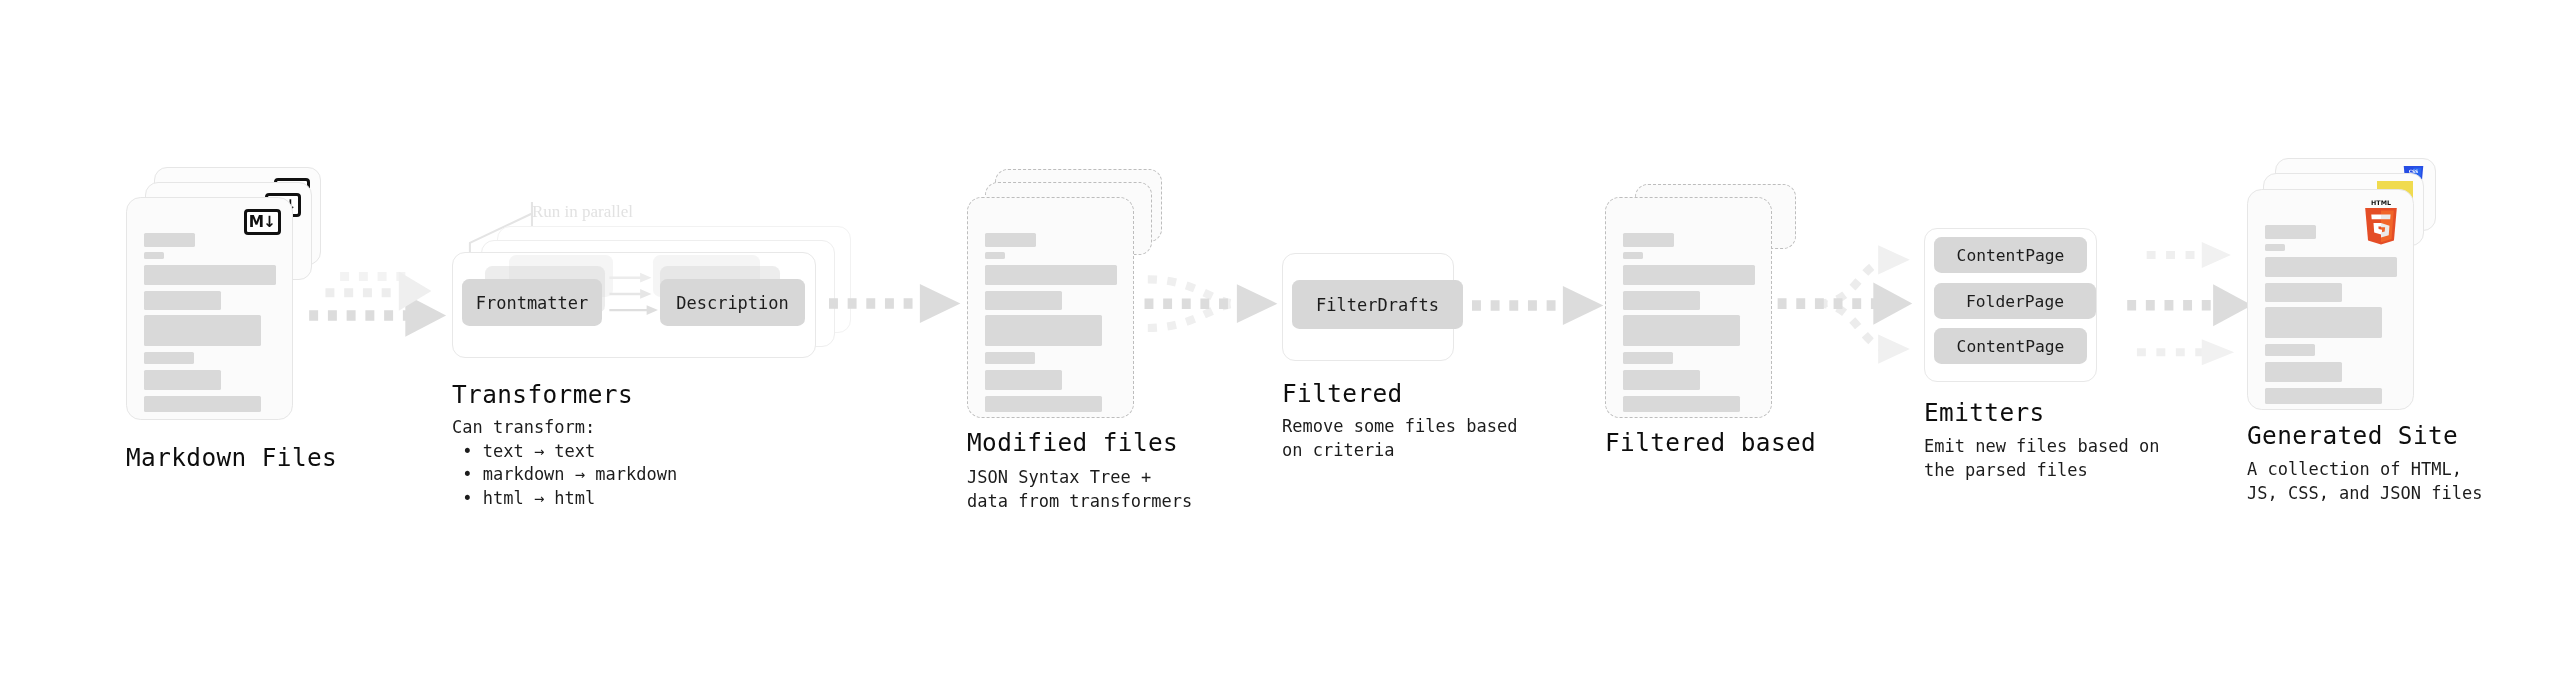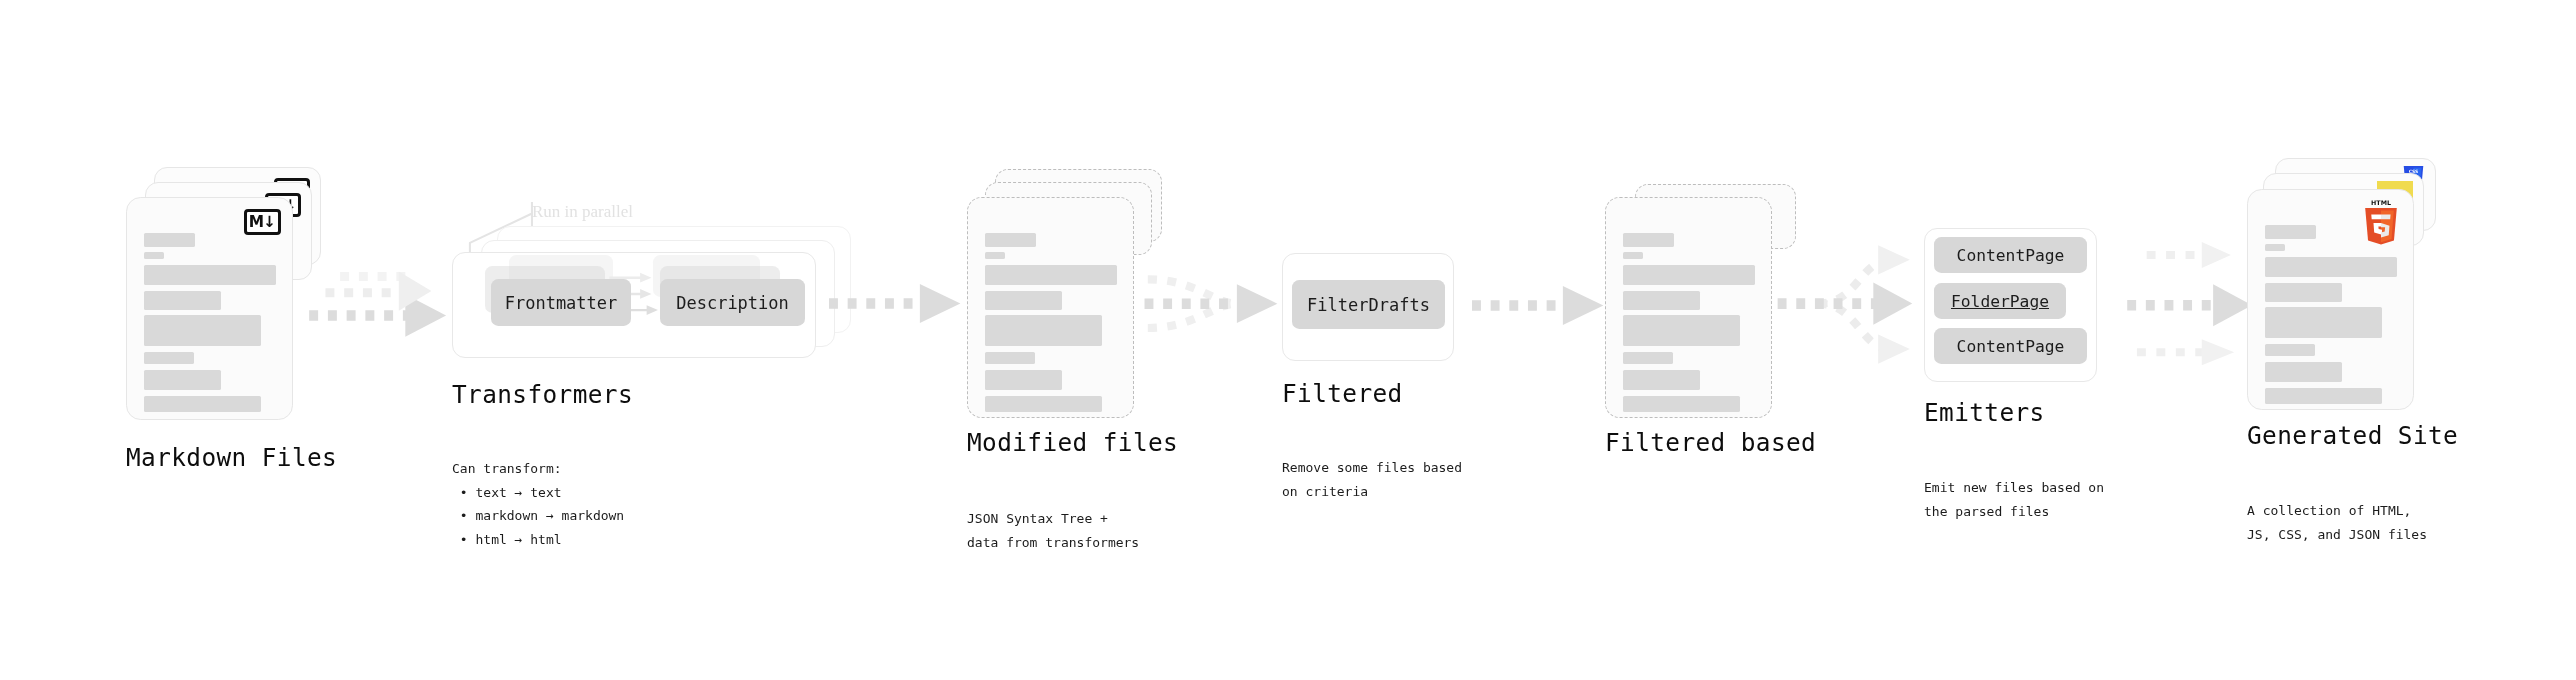--- a/index.html
+++ b/index.html
@@ -70,25 +70,24 @@
   
   .title{
     position:absolute;
     font-size:24.4px;
     color:#0d0d0d;
     letter-spacing:0.4px;
     white-space:nowrap;
   }
   .sub{
     position:absolute;
-    font-size:13px;
+    font-size:17px;
     line-height:23.6px;
     color:#1c1c1c;
     white-space:pre;
-    margin-top:41px;
   }
   .parallel-label{
     position:absolute;
     font-size:17px;
     color:#e2e2e2;
     white-space:nowrap;
     font-family:Liberation Serif, serif;
   }
   svg{position:absolute;overflow:visible;}
 </style>
@@ -151,21 +150,21 @@
 
     <svg style="left:609px;top:268px;" width="106" height="81" viewBox="0 0 130 100">
       <path d="M0,12 L40,12" stroke="#ececec" stroke-width="3" fill="none"></path>
       <polygon points="38,6 52,12 38,18" fill="#ececec"></polygon>
       <path d="M0,32 L40,32" stroke="#e6e6e6" stroke-width="3" fill="none"></path>
       <polygon points="38,26 52,32 38,38" fill="#e6e6e6"></polygon>
       <path d="M0,52 L48,52" stroke="#dedede" stroke-width="3" fill="none"></path>
       <polygon points="46,46 60,52 46,58" fill="#dedede"></polygon>
     </svg>
 
-    <div class="chip" style="left:462px;top:279px;width:140px;height:47px;margin-left:29px;">Frontmatter</div>
+    <div class="chip" style="left:462px;top:279px;width:140px;height:47px;">Frontmatter</div>
     <div class="chip" style="left:660px;top:279px;width:145px;height:47px;text-align:center;">Description</div>
 
     <div class="title" style="left:452px;top:380px;">Transformers</div>
     <div class="sub" style="left:452px;top:416px;">Can transform:
  • text → text
  • markdown → markdown
  • html → html</div>
   </div>
 
   <svg style="left:829px;top:284px;" width="146" height="65" viewBox="0 0 180 80">
@@ -193,21 +192,21 @@
 
   <svg style="left:1138px;top:268px;" width="154" height="81" viewBox="0 0 190 100">
     <path d="M12,14 C70,14 95,44 122,44" stroke="#efefef" stroke-width="10" stroke-dasharray="11 13" fill="none"></path>
     <path d="M12,74 C70,74 95,44 122,44" stroke="#efefef" stroke-width="10" stroke-dasharray="11 13" fill="none"></path>
     <path d="M8,44 L128,44" stroke="#dcdcdc" stroke-width="13" stroke-dasharray="11 12" fill="none"></path>
     <polygon points="122,20 172,44 122,68" fill="#dcdcdc"></polygon>
   </svg>
 
   <div class="node">
     <div class="group" style="left:1282px;top:253px;width:172px;height:108px;"></div>
-    <div class="chip" style="left:1292px;top:280px;width:153px;height:49px;">FilterDrafts</div>
+    <div class="chip" style="left:1292px;top:280px;width:171px;height:49px;">FilterDrafts</div>
     <div class="title" style="left:1282px;top:379px;">Filtered</div>
     <div class="sub" style="left:1282px;top:415px;">Remove some files based
 on criteria</div>
   </div>
 
   <svg style="left:1472px;top:286px;" width="146" height="65" viewBox="0 0 180 80">
     <path d="M0,24 L118,24" stroke="#dcdcdc" stroke-width="13" stroke-dasharray="11 12" fill="none"></path>
     <polygon points="112,0 162,24 112,48" fill="#dcdcdc"></polygon>
   </svg>
 
@@ -231,21 +230,21 @@
     <path d="M52,92 C100,92 105,148 140,148" stroke="#ececec" stroke-width="10" stroke-dasharray="11 13" fill="none"></path>
     <path d="M2,92 L126,92" stroke="#dcdcdc" stroke-width="13" stroke-dasharray="11 12" fill="none"></path>
     <polygon points="120,66 168,92 120,118" fill="#dcdcdc"></polygon>
     <polygon points="126,20 165,38 126,56" fill="#f0f0f0"></polygon>
     <polygon points="126,130 165,148 126,166" fill="#f0f0f0"></polygon>
   </svg>
 
   <div class="node">
     <div class="group" style="left:1924px;top:228px;width:173px;height:154px;"></div>
     <div class="chip" style="left:1934px;top:237px;width:153px;height:36px;font-size:16.3px;">ContentPage</div>
-    <div class="chip" style="left:1934px;top:283px;width:132px;height:36px;font-size:16.3px;text-decoration:underline;">FolderPage</div>
+    <div class="chip" style="left:1934px;top:283px;width:162px;height:36px;font-size:16.3px;">FolderPage</div>
     <div class="chip" style="left:1934px;top:328px;width:153px;height:36px;font-size:16.3px;">ContentPage</div>
     <div class="title" style="left:1924px;top:398px;text-align:center;">Emitters</div>
     <div class="sub" style="left:1924px;top:435px;">Emit new files based on
 the parsed files</div>
   </div>
 
   <svg style="left:2111px;top:229px;" width="154" height="146" viewBox="0 0 190 180">
     <path d="M44,32 L118,32" stroke="#efefef" stroke-width="10" stroke-dasharray="11 13" fill="none"></path>
     <polygon points="112,16 148,32 112,48" fill="#f1f1f1"></polygon>
     <path d="M20,94 L132,94" stroke="#dcdcdc" stroke-width="13" stroke-dasharray="11 12" fill="none"></path>

